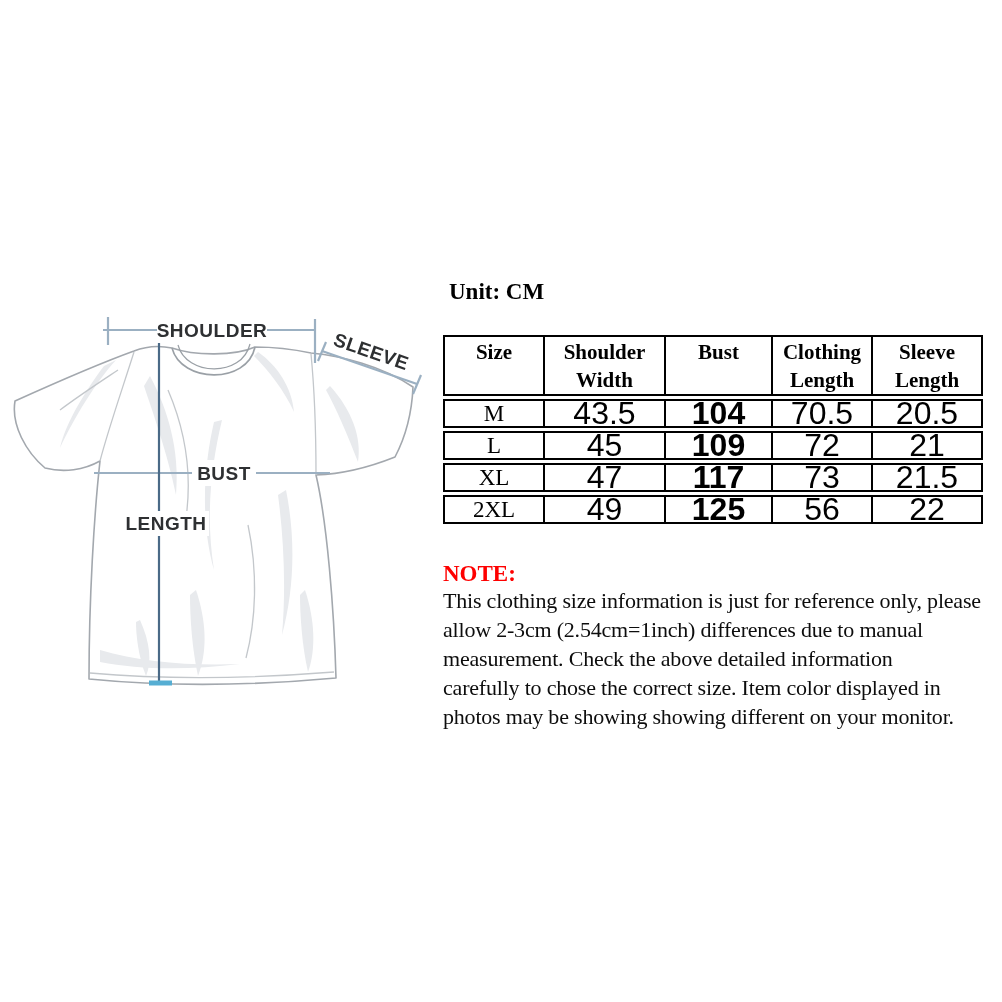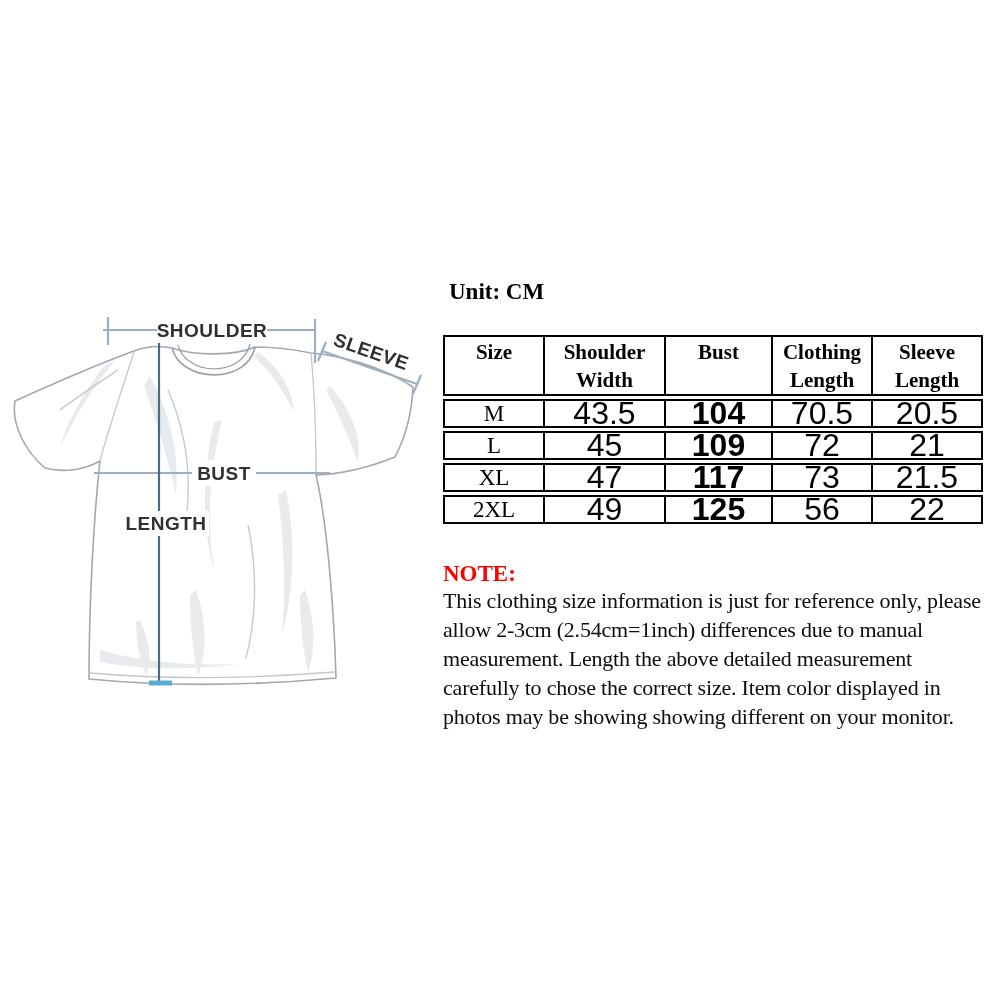--- a/index.html
+++ b/index.html
@@ -174,16 +174,16 @@
     <div class="t-cell c2 num-cell">125</div>
     <div class="t-cell c3 num-cell">56</div>
     <div class="t-cell num-cell">22</div>
   </div>
 </div>
 
 <div class="note">
   <div class="note-title">NOTE:</div>
   <div class="note-line">This clothing size information is just for reference only, please</div>
   <div class="note-line">allow 2-3cm (2.54cm=1inch) differences due to manual</div>
-  <div class="note-line">measurement. Length the above detailed measurement</div>
+  <div class="note-line">measurement. Check the above detailed information</div>
   <div class="note-line">carefully to chose the correct size. Item color displayed in</div>
   <div class="note-line">photos may be showing showing different on your monitor.</div>
 </div>
 
 </body></html>

